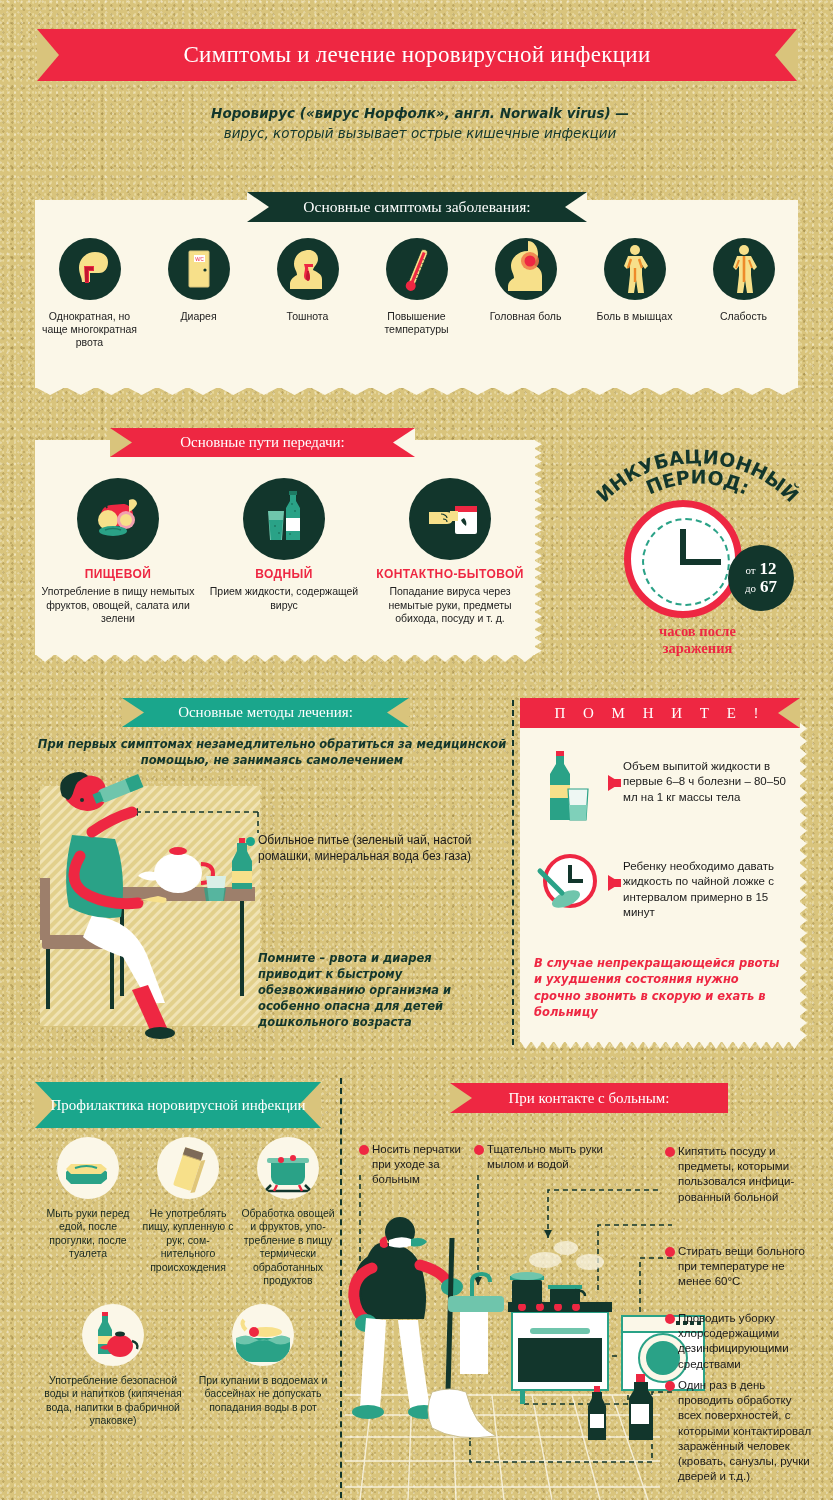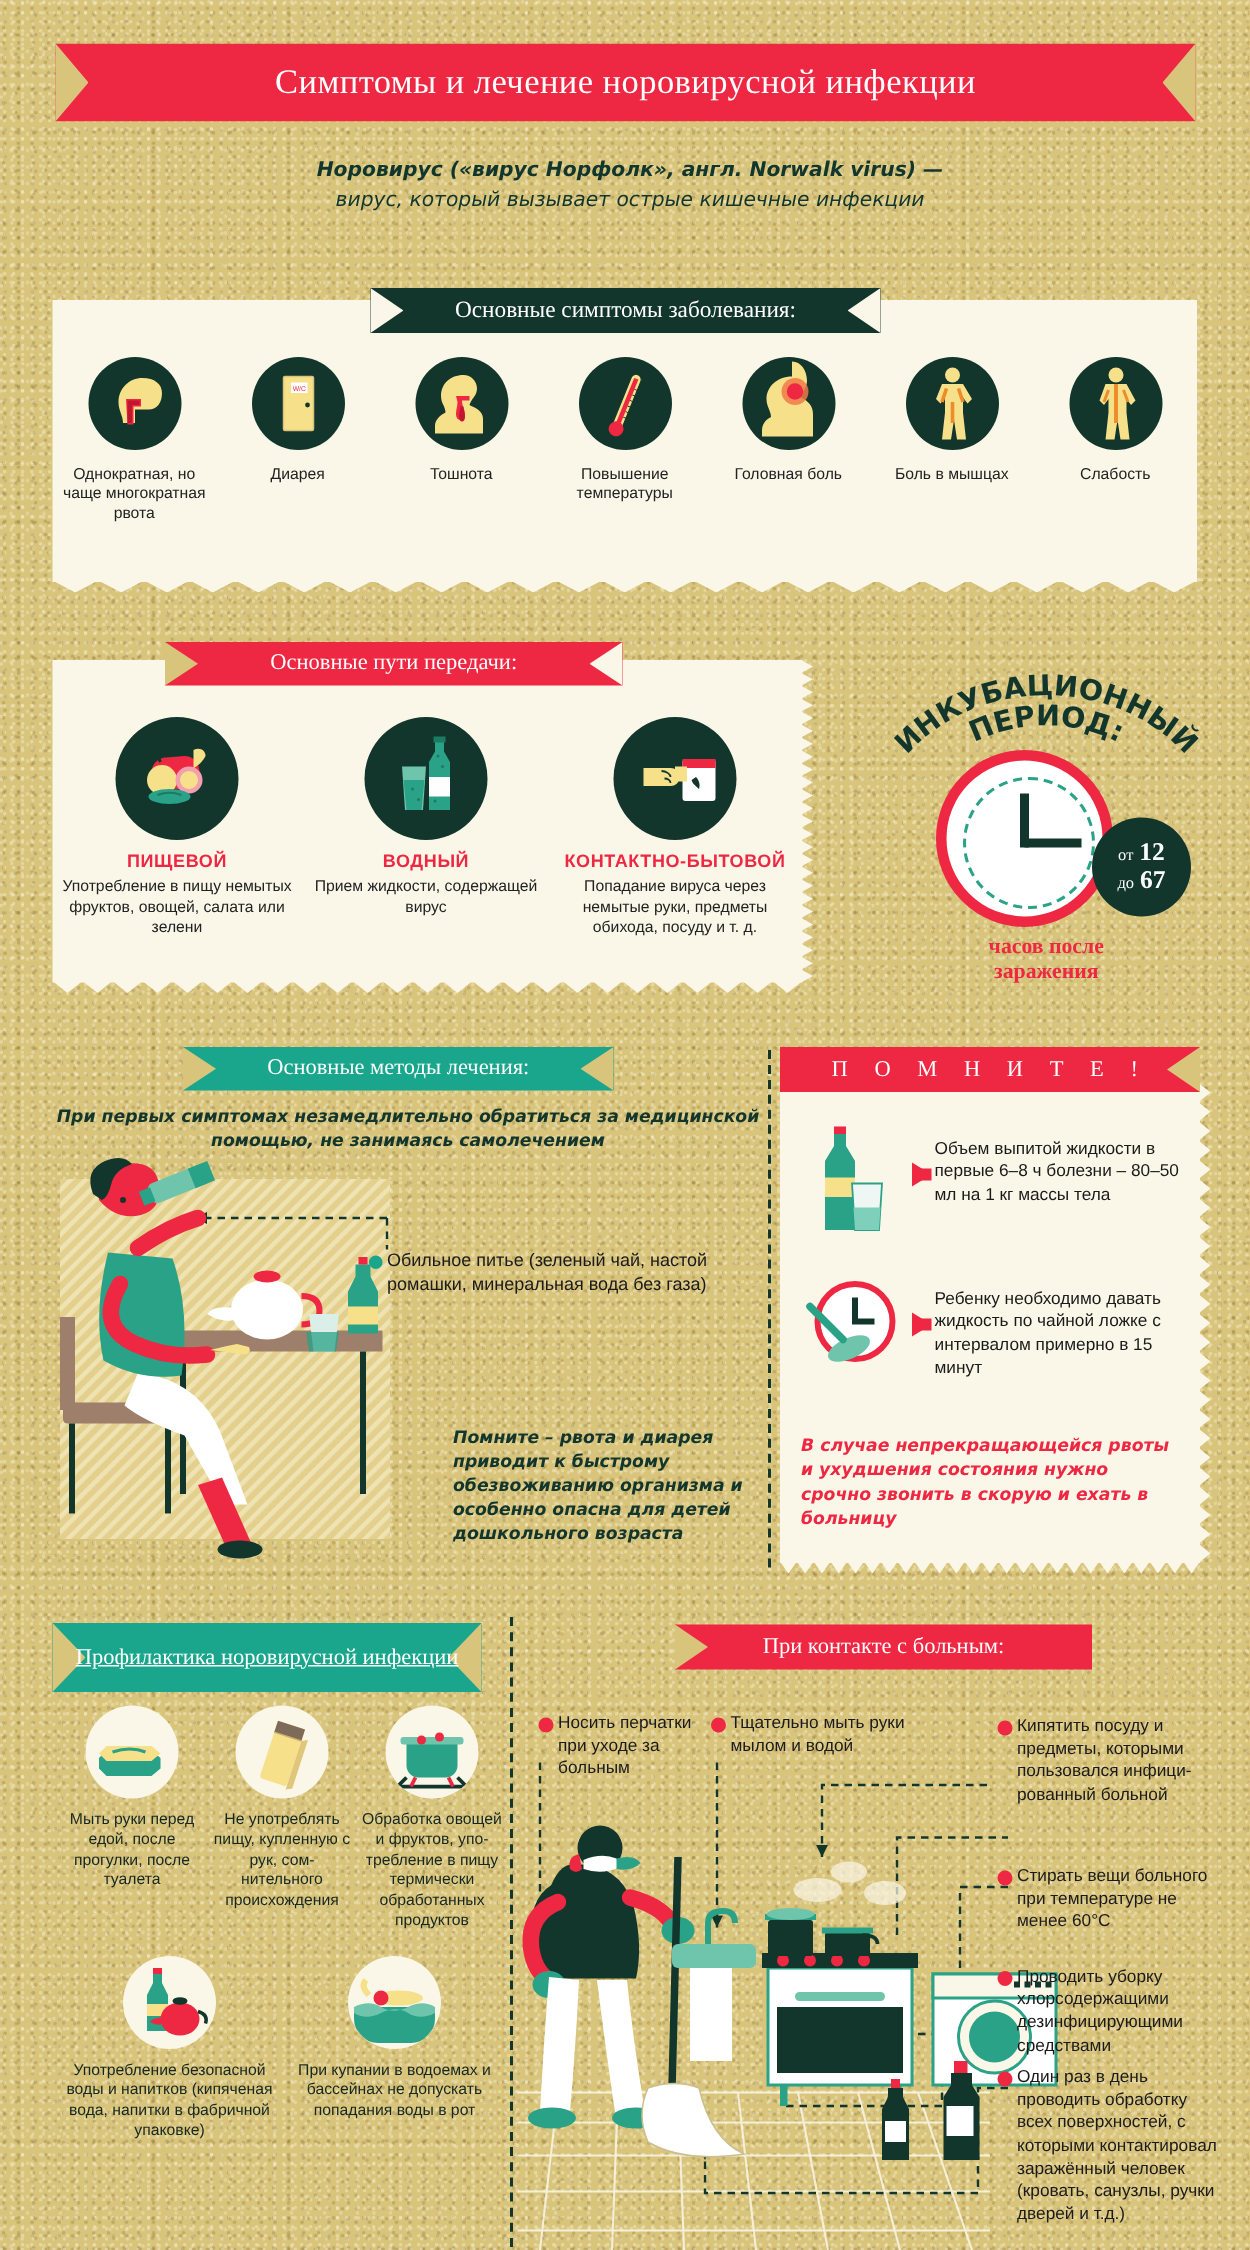--- a/index.html
+++ b/index.html
@@ -138,21 +138,20 @@
     position:absolute;left:37px;top:736px;width:470px;text-align:center;
     color:#12362c;font-style:italic;font-weight:bold;font-size:11.5px;line-height:1.4;
     font-family:"DejaVu Sans",sans-serif;
   }
   #treat-bullet{position:absolute;left:258px;top:833px;width:230px;font-size:12px;color:#1a1a1a;line-height:1.33;}
   #treat-bullet .dot{position:absolute;left:-12px;top:4px;width:9px;height:9px;border-radius:50%;background:#1aa68c;}
   #treat-note{
     position:absolute;left:258px;top:950px;width:228px;color:#12362c;
     font-style:italic;font-weight:bold;font-size:11.5px;line-height:1.4;
     font-family:"DejaVu Sans",sans-serif;
-    margin-left:44px;
   }
   #treat-divider{position:absolute;left:512px;top:700px;height:345px;border-left:2px dashed #12362c;}
 
   
   #remember-panel{left:520px;top:722px;width:280px;height:320px;}
   #remember-banner{left:520px;top:698px;width:280px;height:30px;background:#ee2742;font-size:15px;letter-spacing:7px;}
   .rem-item{position:absolute;display:flex;align-items:flex-start;}
   .rem-item .art{width:76px;flex:0 0 76px;height:86px;position:relative;}
   .rem-item .arrow{
     width:0;height:0;border-top:8px solid transparent;border-bottom:8px solid transparent;
@@ -162,21 +161,21 @@
   .rem-item .txt{font-size:11.5px;line-height:1.34;color:#1a1a1a;padding-top:14px;}
   #rem1{left:532px;top:745px;width:262px;}
   #rem2{left:532px;top:845px;width:262px;}
   #rem-foot{
     position:absolute;left:534px;top:955px;width:252px;color:#ee2742;
     font-style:italic;font-weight:bold;font-size:11.5px;line-height:1.42;
     font-family:"DejaVu Sans",sans-serif;
   }
 
   
-  #prev-banner{left:35px;top:1082px;width:286px;height:46px;background:#1aa68c;font-size:15px;text-decoration:underline;}
+  #prev-banner{left:35px;top:1082px;width:286px;height:46px;background:#1aa68c;font-size:15px;}
   .prev-row{position:absolute;display:flex;}
   #prev-row1{left:38px;top:1137px;width:300px;}
   #prev-row2{left:38px;top:1304px;width:300px;}
   .prev{width:100px;text-align:center;padding:0 3px;box-sizing:border-box;}
   #prev-row2 .prev{width:150px;}
   .prev .disc{width:62px;height:62px;border-radius:50%;background:#fbf7e8;margin:0 auto 8px;position:relative;overflow:hidden;}
   .prev .lbl{font-size:10.5px;color:#16271f;line-height:1.28;}
 
   
   #contact-banner{left:450px;top:1083px;width:278px;height:30px;background:#ee2742;font-size:15px;}

